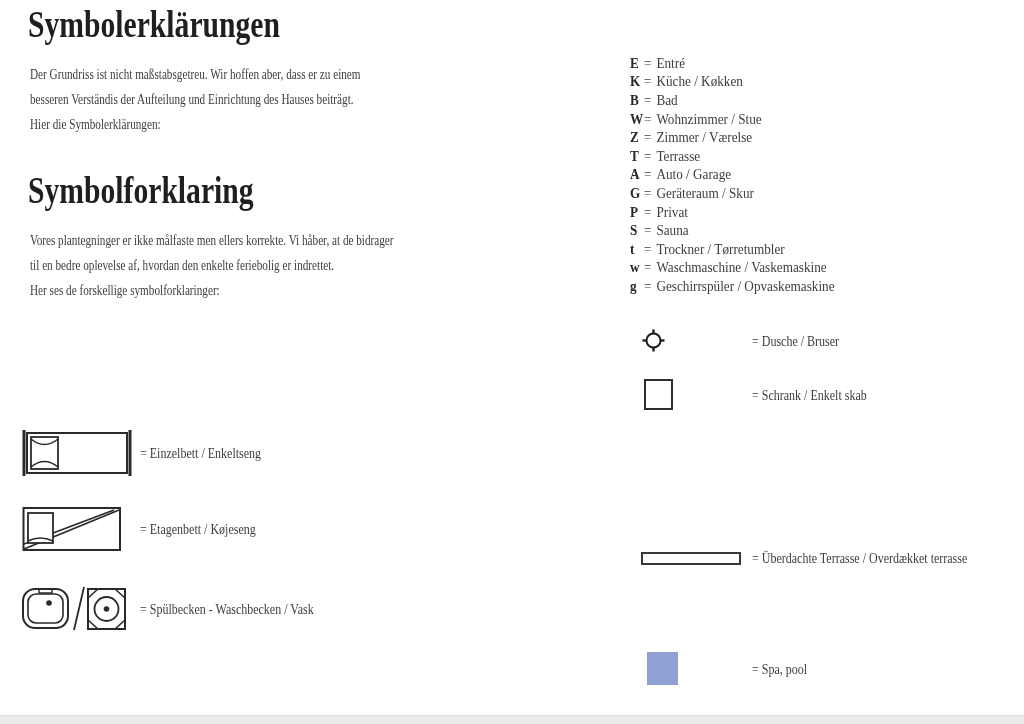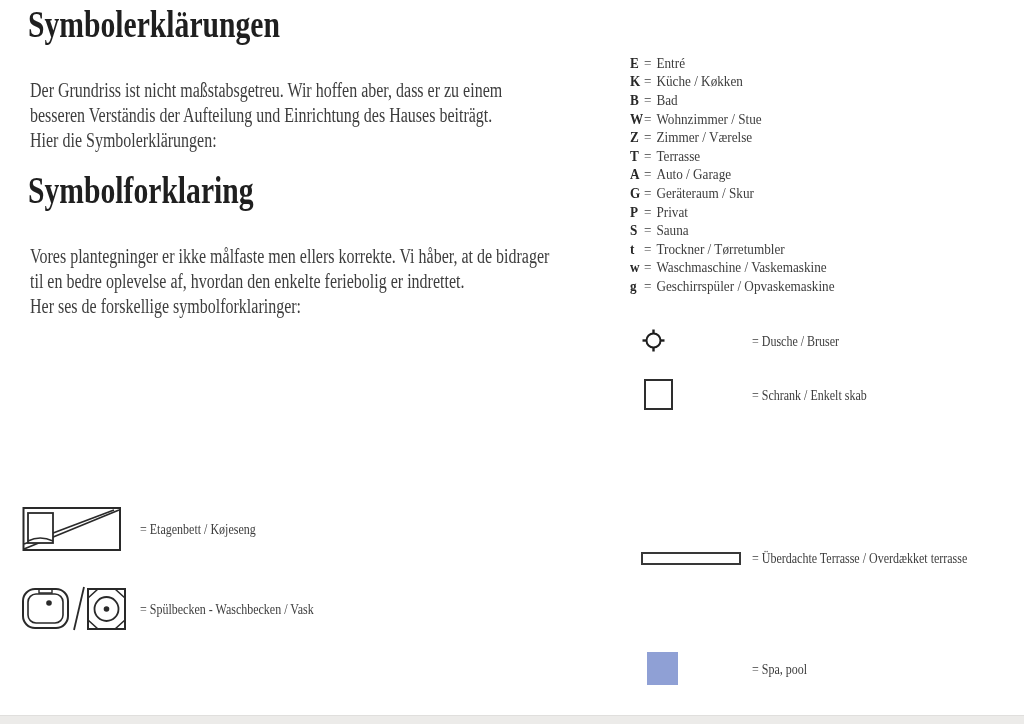--- a/index.html
+++ b/index.html
@@ -13,21 +13,21 @@
     color: #3e3e3e;
   }
   .botstrip {
     position: absolute; left:0; bottom:0; width:1024px; height:8px;
     background:#ecebe9; border-top:1px solid #e0dfdd;
   }
   .title {
     position:absolute; margin:0; font-size:38px; font-weight:bold; color:#1f1f1f;
     transform: scaleX(0.78); transform-origin:0 0; white-space:nowrap; letter-spacing:0;
   }
-  .para { position:absolute; font-size:20px; line-height:25px; color:#3d3d3d;margin-top:16px; }
+  .para { position:absolute; font-size:14px; line-height:25px; color:#3d3d3d; }
   .pline { transform: scaleX(0.80); transform-origin:0 50%; white-space:nowrap; }
   .abbr { position:absolute; transform: scaleX(0.88); transform-origin:0 0; }
   .arow { display:flex; height:18.6px; align-items:center; font-size:15px; }
   .al { width:16px; font-weight:bold; color:#282828; }
   .ae { width:14px; color:#3d3d3d; }
   .am { color:#3d3d3d; white-space:nowrap; }
   .lrow { position:absolute; left:22px; width:600px; }
   .rrow { position:absolute; left:641px; width:390px; }
   .sym { position:absolute; left:0; top:0; }
   .lbl {
@@ -128,20 +128,31 @@
         <span class="am">Waschmaschine / Vaskemaskine</span>
       </div>
     <div class="arow">
         <span class="al">g</span>
         <span class="ae">=</span>
         <span class="am">Geschirrspüler / Opvaskemaskine</span>
       </div>
   </div>
 
 
+  <div class="lrow" style="top:430px;height:46px">
+    <svg class="sym" width="110" height="46" viewBox="0 0 110 46" fill="none" stroke="#2a2a2a" stroke-width="2">
+      <line x1="2" y1="0" x2="2" y2="46" stroke-width="3"></line>
+      <rect x="5" y="3" width="100" height="40"></rect>
+      <line x1="108" y1="0" x2="108" y2="46" stroke-width="3"></line>
+      <rect x="9" y="7" width="27" height="32" stroke-width="1.8"></rect>
+      <path d="M9,9 Q22.5,20 36,9" stroke-width="1.6"></path>
+      <path d="M9,37 Q22.5,26 36,37" stroke-width="1.6"></path>
+    </svg>
+    <span class="lbl llbl">= Einzelbett / Enkeltseng</span>
+  </div>
 
   <div class="lrow" style="top:506px;height:46px">
     <svg class="sym" width="100" height="46" viewBox="0 0 100 46" fill="none" stroke="#2a2a2a" stroke-width="2">
       <rect x="1.5" y="2" width="96.5" height="42"></rect>
       <line x1="2" y1="43" x2="97" y2="4" stroke-width="1.8"></line>
       <line x1="2" y1="38" x2="92" y2="4" stroke-width="1.8"></line>
       <rect x="6" y="7" width="25" height="30" fill="#ffffff" stroke-width="1.8"></rect>
       <path d="M6,35 Q18,29 31,35" stroke-width="1.4"></path>
     </svg>
     <span class="lbl llbl">= Etagenbett / Køjeseng</span>

